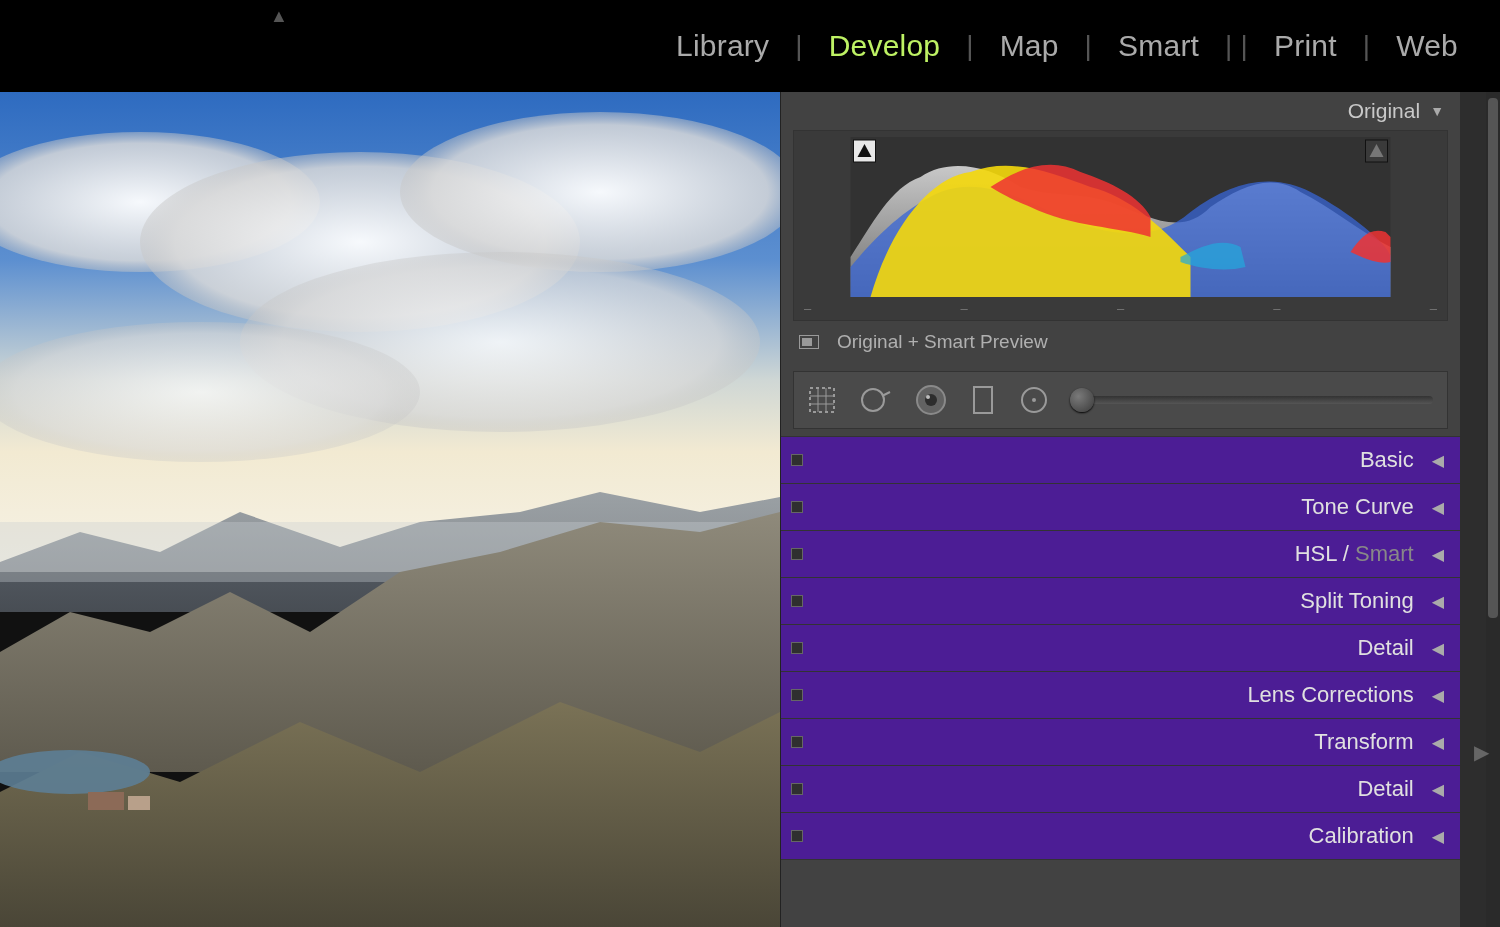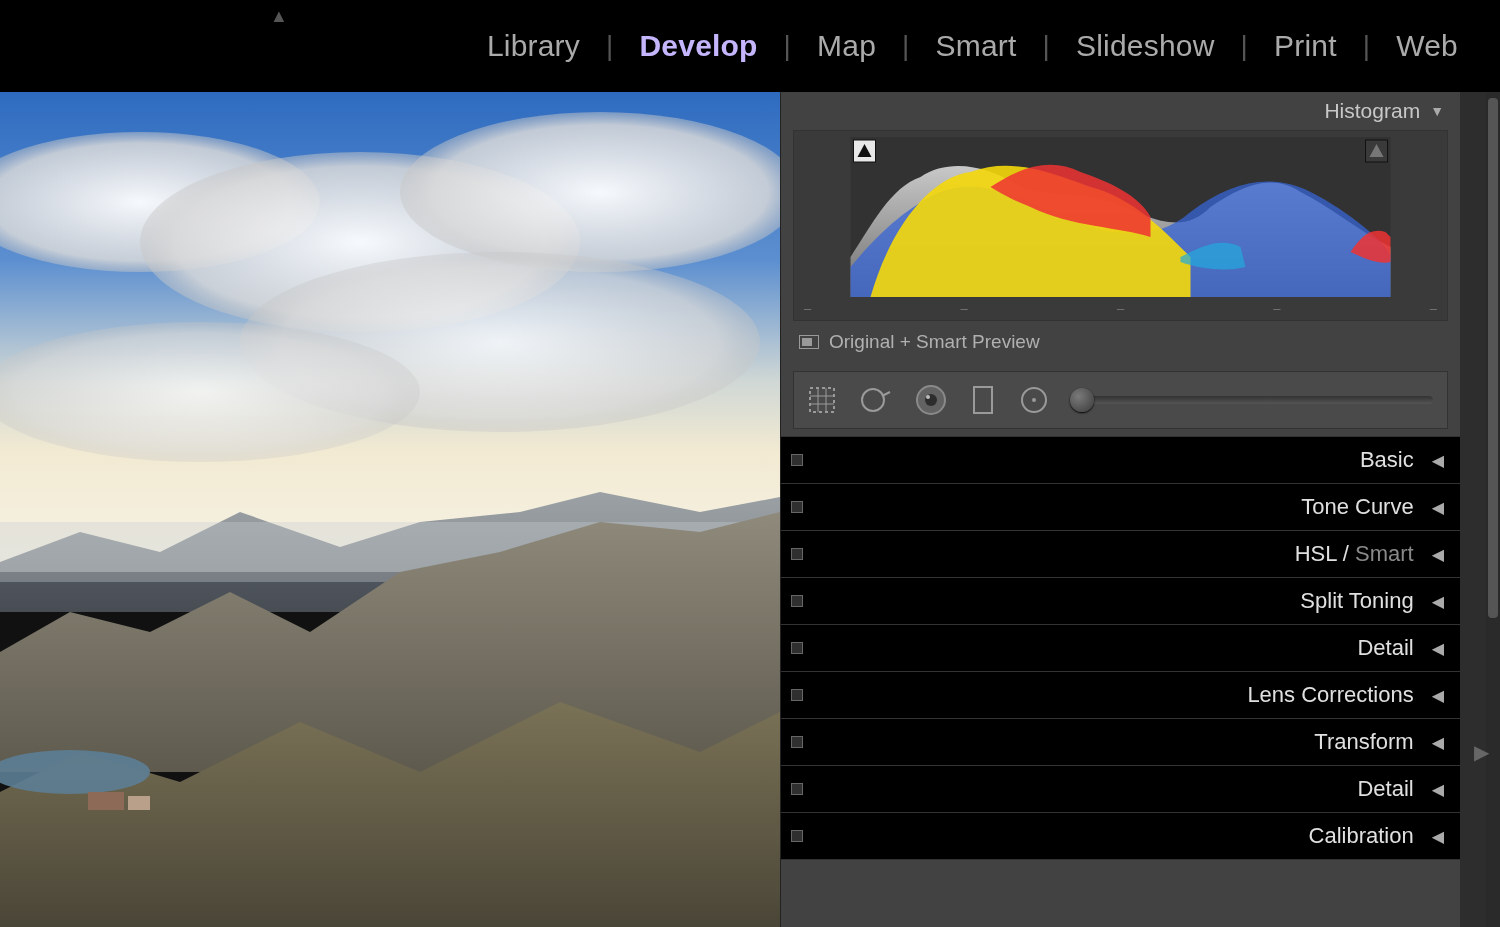--- a/index.html
+++ b/index.html
@@ -3,21 +3,21 @@
 <meta charset="utf-8">
 <style>
   html,body{margin:0;padding:0;width:1500px;height:927px;background:#000;font-family:"Myriad Pro","Helvetica Neue",Arial,sans-serif;overflow:hidden;-webkit-font-smoothing:antialiased}
   *{box-sizing:border-box}
 
   
   .topnav{position:relative;height:92px;display:flex;align-items:center;justify-content:flex-end;padding:0 24px 0 0}
   .topnav .caret-up{position:absolute;left:270px;top:6px;color:#555;font-size:18px}
   .modules{display:flex;align-items:center;gap:8px;font-size:30px;font-weight:400;letter-spacing:.2px}
   .modules .mod{color:#aaa;padding:0 18px;cursor:pointer}
-  .modules .mod.active{color:#c4b5fd;font-weight:700}
+  .modules .mod.active{color:#bef264;font-weight:400}
   .modules .sep{color:#555;font-size:28px}
 
   
   .main{display:flex;height:835px}
   .preview{width:780px;height:835px;background:#111;position:relative;overflow:hidden}
   .preview svg{display:block;width:100%;height:100%}
 
   
   .rcol{flex:1;display:flex;height:835px}
   .rpanels{flex:1;background:#424242;display:flex;flex-direction:column;border-left:1px solid #222}
@@ -26,52 +26,51 @@
   .vscroll{position:absolute;right:0;top:0;width:14px;height:100%;background:#2a2a2a}
   .vscroll .thumb{position:absolute;left:2px;width:10px;background:#555;border-radius:4px}
 
   
   .panel-head{display:flex;align-items:center;justify-content:flex-end;height:38px;padding:0 16px;color:#c8c8c8;font-size:21px}
   .panel-head .tri{margin-left:10px;font-size:14px;color:#aaa}
 
   .histogram-box{margin:0 12px 0 12px;border:1px solid #333;background:#3a3a3a;padding:6px 6px 4px 6px}
   .histogram-box svg{display:block;width:100%;height:160px}
   .hist-ticks{display:flex;justify-content:space-between;color:#777;font-size:13px;padding:4px 4px 0 4px}
-  .preview-tag{display:flex;align-items:center;gap:10px;color:#b0b0b0;font-size:19px;padding:10px 18px 12px 18px}
+  .preview-tag{display:flex;align-items:center;gap:18px;color:#b0b0b0;font-size:19px;padding:10px 18px 12px 18px}
   .preview-tag .tag-icon{width:20px;height:14px;border:1px solid #9a9a9a;display:inline-block}
   .preview-tag .tag-icon::after{content:"";display:block;width:10px;height:8px;margin:2px 0 0 2px;background:#9a9a9a}
 
   
   .toolstrip{margin:6px 12px 8px 12px;border:1px solid #333;background:#4a4a4a;display:flex;align-items:center;height:58px;padding:0 10px;gap:18px}
   .toolstrip svg{display:block}
   .toolstrip .slider-track{flex:1;height:8px;border-radius:4px;background:linear-gradient(#333,#555);position:relative;margin-right:4px}
   .toolstrip .slider-knob{position:absolute;left:0;top:-8px;width:24px;height:24px;border-radius:50%;background:radial-gradient(circle at 35% 35%,#7a7a7a,#3a3a3a);box-shadow:0 1px 2px #000}
 
   
-  .prow{position:relative;height:48px;display:flex;align-items:center;justify-content:flex-end;padding:0 16px;color:#e0e0e0;font-size:22px;border-top:1px solid #333;border-bottom:1px solid #333;background:#000000;margin-top:-1px}
+  .prow{position:relative;height:48px;display:flex;align-items:center;justify-content:flex-end;padding:0 16px;color:#e0e0e0;font-size:22px;border-top:1px solid #333;border-bottom:1px solid #333;background:#4c1d95;margin-top:-1px}
   .prow .toggle-sq{position:absolute;left:10px;top:50%;transform:translateY(-50%);width:12px;height:12px;background:#2f2f2f;border:1px solid #666}
   .prow .lab{margin-right:18px;white-space:nowrap}
   .prow .lab .dim{color:#888}
   .prow .caret{color:#aaa;font-size:16px}
 </style>
 </head>
 <body>
 
 <div class="topnav">
   <span class="caret-up">▲</span>
   <div class="modules" id="modules">
       <span class="mod">Library</span>
       <span class="sep">|</span>
       <span class="mod active">Develop</span>
       <span class="sep">|</span>
       <span class="mod">Map</span>
       <span class="sep">|</span>
       <span class="mod">Smart</span>
       <span class="sep">|</span>
-      <span class="mod">Slideshow</span>
       <span class="sep">|</span>
       <span class="mod">Print</span>
       <span class="sep">|</span>
       <span class="mod">Web</span>
     </div>
 </div>
 
 <div class="main">
 
   <div class="preview">
@@ -122,21 +121,21 @@
 
       <rect x="88" y="700" width="36" height="18" fill="#8c6a57"></rect>
       <rect x="128" y="704" width="22" height="14" fill="#b8a08a"></rect>
     </svg>
   </div>
 
   <div class="rcol">
     <div class="rpanels">
 
       <div class="panel-head">
-        <span>Histogram</span>
+        <span>Original</span>
         <span class="tri">▼</span>
       </div>
 
       <div class="histogram-box">
         <svg viewBox="0 0 540 160">
           <defs>
             <linearGradient id="gray" x1="0" y1="1" x2="0" y2="0">
               <stop offset="0%" stop-color="#6f6f6f"></stop>
               <stop offset="100%" stop-color="#c8c8c8"></stop>
             </linearGradient>

